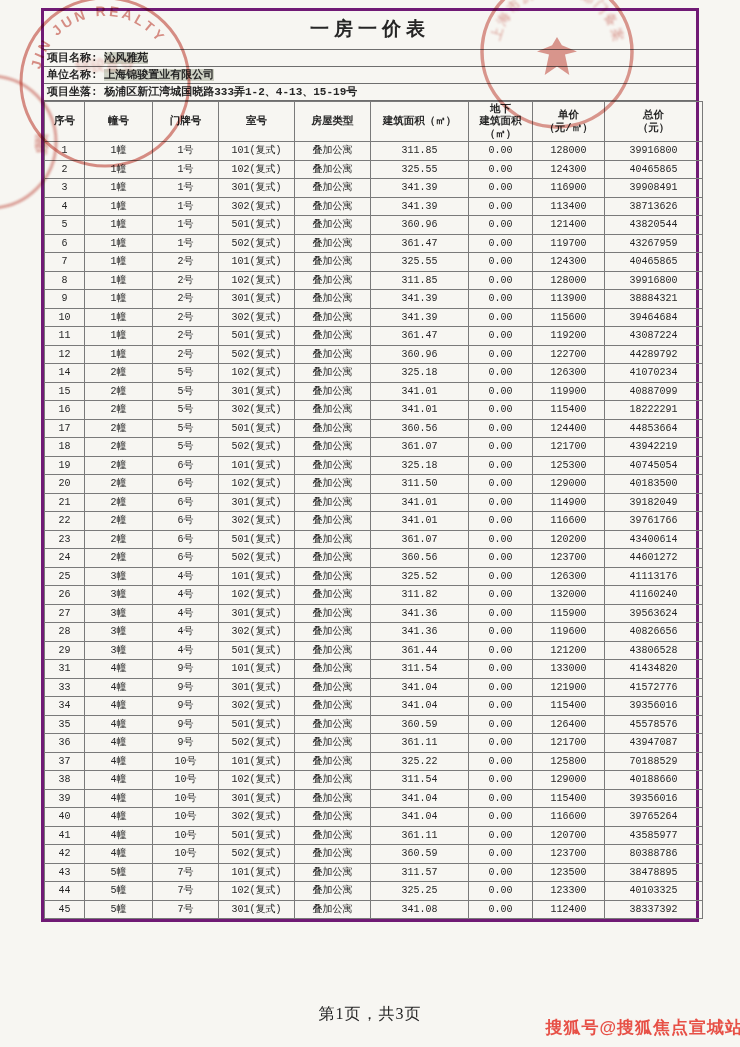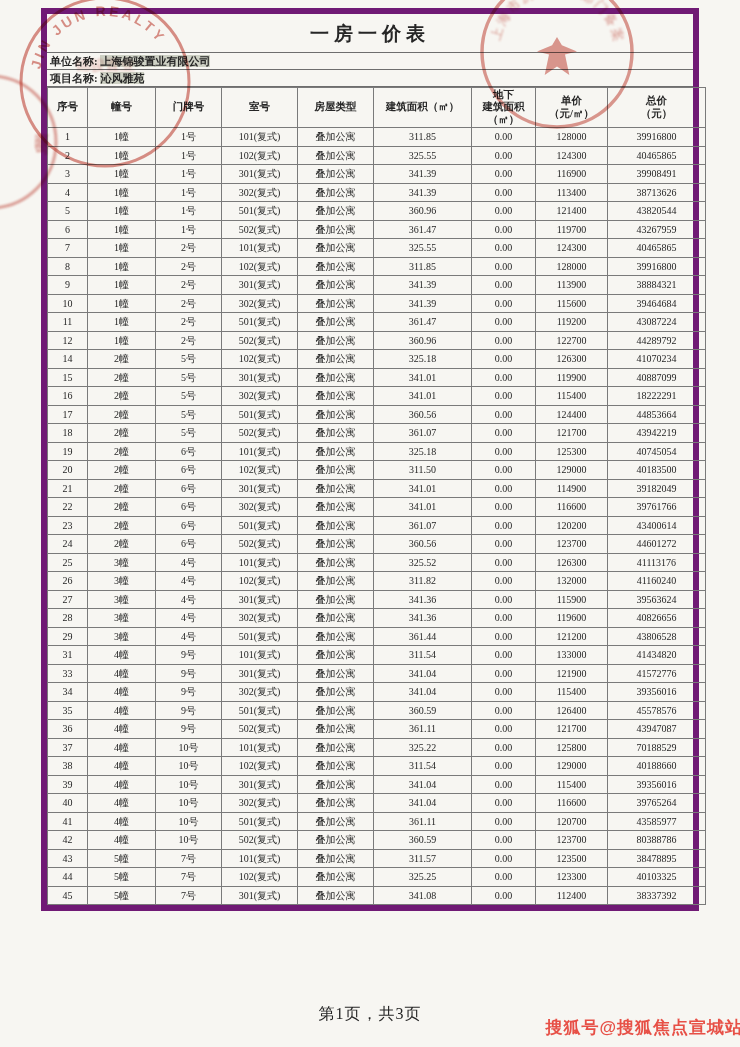--- a/index.html
+++ b/index.html
@@ -8,22 +8,23 @@
     position: relative;
     background: #f7f6f2;
     font-family: "Liberation Serif", "DejaVu Serif", serif;
     color: #262626;
     overflow: hidden;
   }
   .frame {
     position: absolute;
     left: 41px; top: 8px;
     width: 658px;
-    border: 6px solid #701a75;
+    border: 3px solid #701a75;
     background: transparent;
+    font-family: Liberation Mono, monospace;
   }
   .doc-title {
     height: 39px; line-height: 39px;
     text-align: center;
     font-size: 19px; font-weight: bold;
     letter-spacing: 5px;
     border-bottom: 1px solid #6e6e6e;
   }
   .info-row {
     height: 17px; line-height: 16px;
@@ -84,26 +85,30 @@
     mix-blend-mode: multiply;
   }
 </style>
 </head>
 <body>
 
 <div class="frame">
   <div class="doc-title">一房一价表</div>
 
   <div class="info-row">
+    <span class="info-label">项目名称:</span>
+    <span class="info-value hl">沁风雅苑</span>
+  </div>
+  <div class="info-row">
     <span class="info-label">单位名称:</span>
     <span class="info-value hl">上海锦骏置业有限公司</span>
   </div>
   <div class="info-row">
-    <span class="info-label">项目名称:</span>
-    <span class="info-value hl">沁风雅苑</span>
+    <span class="info-label">项目坐落:</span>
+    <span class="info-value">杨浦区新江湾城国晓路333弄1-2、4-13、15-19号</span>
   </div>
 
   <table class="price-table">
     <colgroup>
       <col class="c1">
         <col class="c2">
         <col class="c3">
         <col class="c4">
         <col class="c5">
       <col class="c6">

